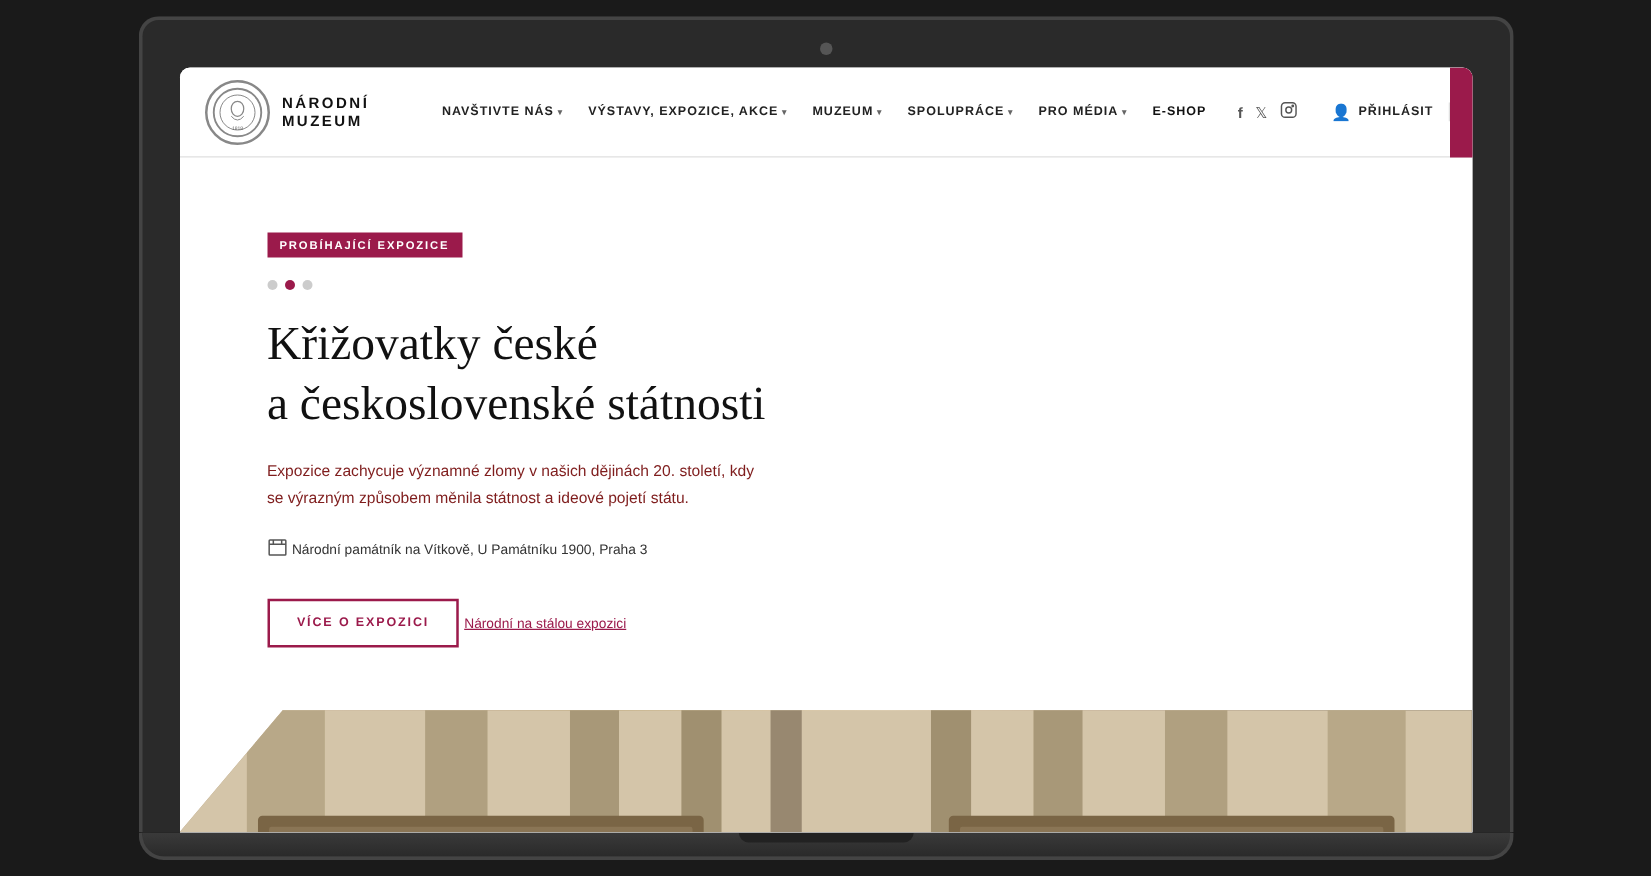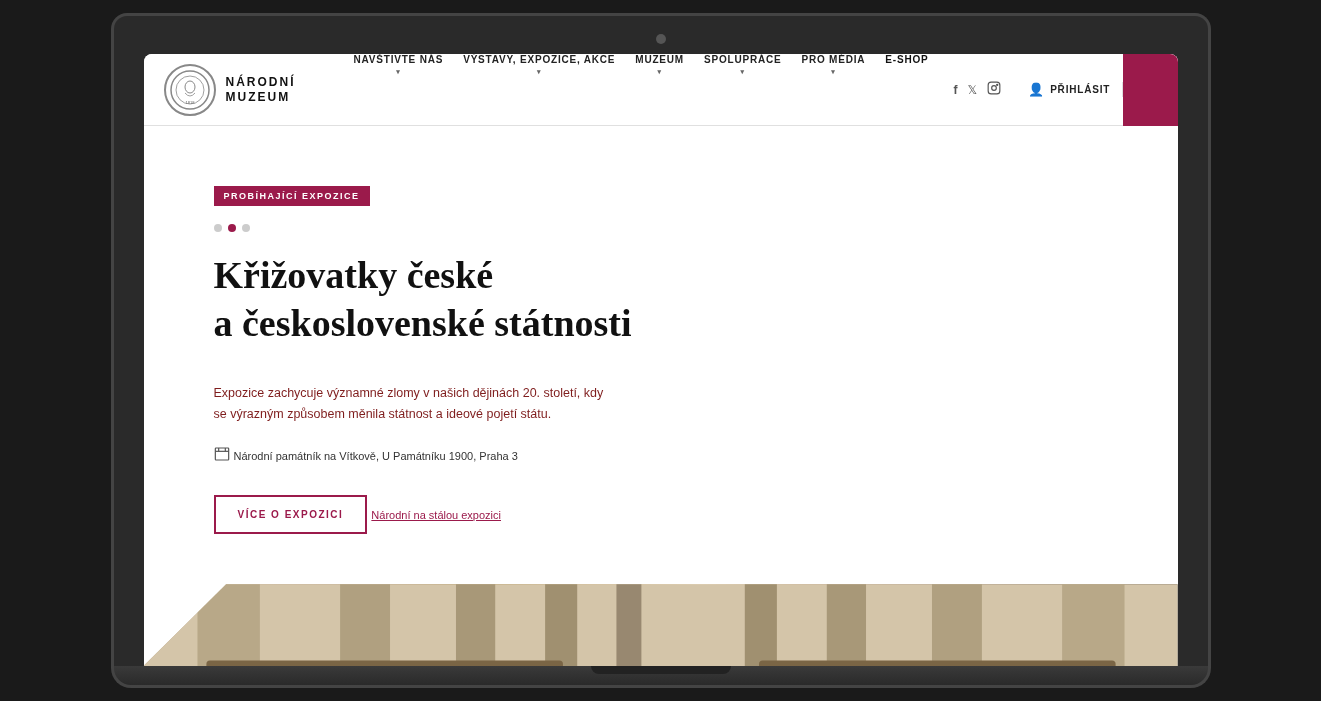--- a/index.html
+++ b/index.html
@@ -126,21 +126,20 @@
 
     .nav-item {
       display: flex;
       align-items: center;
       gap: 3px;
       padding: 0 10px;
       cursor: pointer;
       height: 72px;
       white-space: nowrap;
       text-transform: uppercase;
-      flex-direction: column;
     }
 
     .nav-arrow {
       font-size: 7px;
       color: #666;
     }
 
     .nav-eshop {
       color: #111;
       font-weight: 700;
@@ -233,24 +232,24 @@
       background: #ccc;
     }
 
     .dot.active {
       background: #9b1a4b;
     }
 
     .hero-title {
       font-family: Georgia, serif;
       font-size: 38px;
-      font-weight: 700;
+      font-weight: 400;
       color: #111;
       line-height: 1.25;
-      margin-bottom: 36px;
+      margin-bottom: 20px;
     }
 
     .hero-desc {
       font-size: 12.5px;
       color: #7f1d1d;
       line-height: 1.65;
       margin-bottom: 22px;
       max-width: 400px;
     }
 

